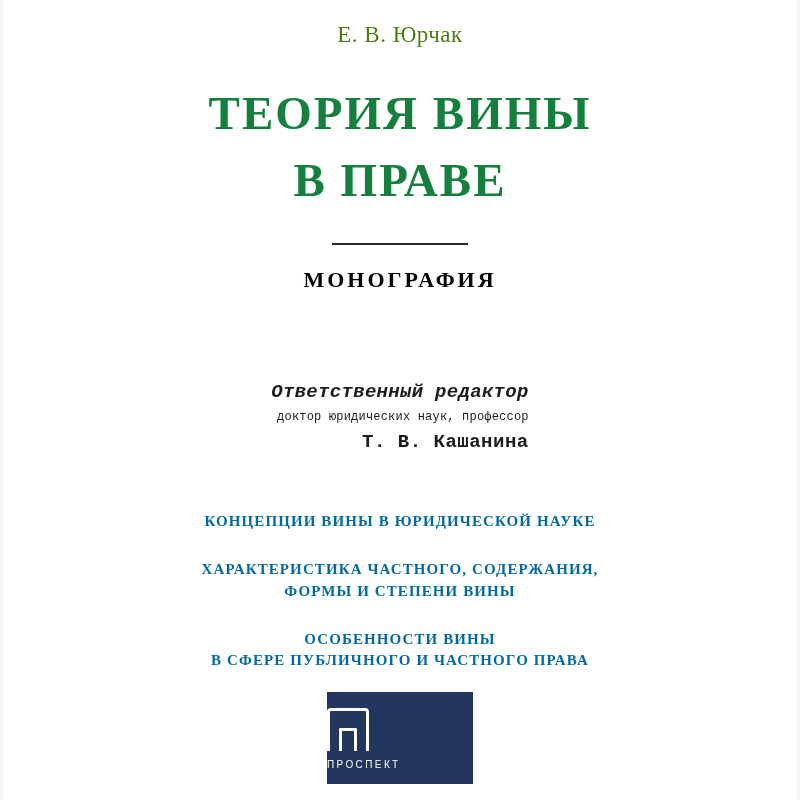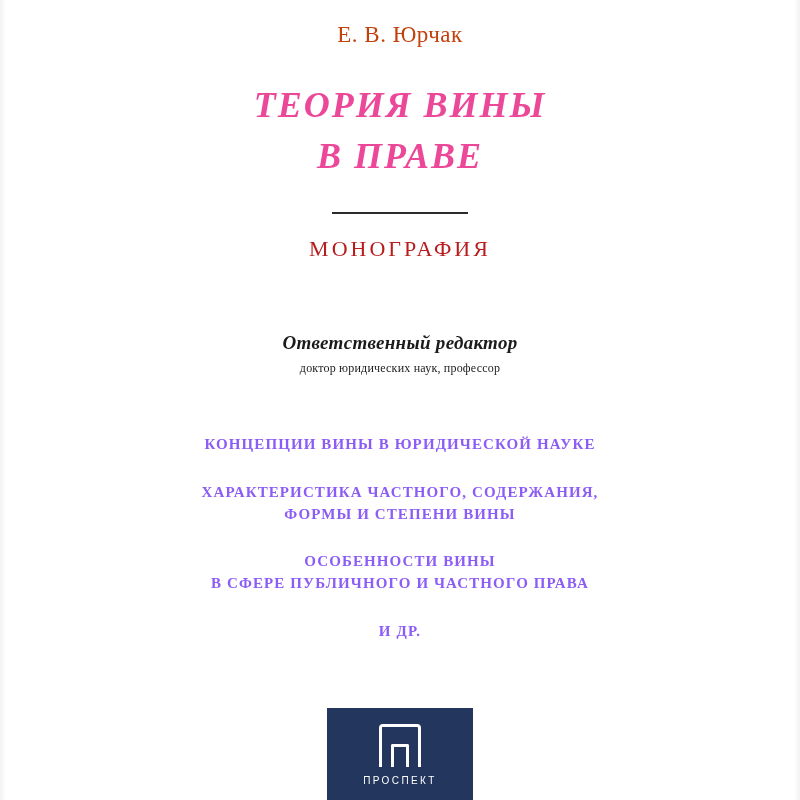--- a/index.html
+++ b/index.html
@@ -36,56 +36,56 @@
     right: 0;
     top: 0;
     width: 6px;
     height: 800px;
     background: linear-gradient(to left, #f2f2f2, #ffffff);
   }
   .author {
     margin-top: 22px;
     font-size: 23px;
     letter-spacing: 0.5px;
-    color: #c2410c;
+    color: #4d7c0f;
     font-family: "Liberation Serif", serif;
   }
   .title-block {
     margin-top: 32px;
     text-align: center;
   }
   .title-line {
     font-family: "Liberation Serif", serif;
     font-weight: bold;
-    font-size: 36px;
+    font-size: 47px;
     letter-spacing: 2px;
-    color: #ec4899;
+    color: #15803d;
     line-height: 1.42;
     white-space: nowrap;
-    font-style: italic;
   }
   .rule {
     width: 136px;
     height: 2px;
     background: #2b2b2b;
     margin: 30px auto 0 auto;
   }
   .subtitle {
     margin-top: 22px;
     font-size: 22px;
     letter-spacing: 3px;
-    color: #b91c1c;
-    font-weight: normal;
+    color: #000000;
+    font-weight: bold;
     font-family: "Liberation Serif", serif;
     text-align: center;
   }
   .editor-block {
-    margin-top: 70px;
-    text-align: center;
+    margin-top: 88px;
+    text-align: right;
     color: #1b1b1b;
+    font-family: Liberation Mono, monospace;
   }
   .editor-role {
     font-size: 19px;
     font-weight: bold;
     font-style: italic;
     letter-spacing: 0.3px;
   }
   .editor-degree {
     margin-top: 7px;
     font-size: 12px;
@@ -93,46 +93,46 @@
   }
   .editor-name {
     margin-top: 7px;
     font-size: 19px;
     font-weight: bold;
     letter-spacing: 0.5px;
   }
   .topics {
     margin-top: 58px;
     text-align: center;
-    color: #8b5cf6;
+    color: #0369a1;
   }
   .topic {
     font-size: 15px;
     font-weight: bold;
     letter-spacing: 1.1px;
     line-height: 1.45;
     margin-bottom: 26px;
   }
   .topic:last-child {
     margin-bottom: 0;
   }
   .topic .topic-l2 {
     display: block;
   }
   .publisher {
     position: absolute;
     left: 50%;
     transform: translateX(-50%);
-    bottom: 0;
+    bottom: 16px;
     width: 146px;
     height: 92px;
     background: #23365e;
     display: flex;
     flex-direction: column;
-    align-items: center;
+    align-items: flex-start;
     justify-content: flex-start;
   }
   .publisher-mark {
     margin-top: 16px;
     width: 36px;
     height: 40px;
     border: 3px solid #ffffff;
     border-bottom: none;
     border-top-left-radius: 4px;
     border-top-right-radius: 4px;
@@ -174,20 +174,21 @@
     <div class="title-line">В ПРАВЕ</div>
   </div>
 
   <div class="rule"></div>
 
   <div class="subtitle">МОНОГРАФИЯ</div>
 
   <div class="editor-block">
     <div class="editor-role">Ответственный редактор</div>
     <div class="editor-degree">доктор юридических наук, профессор</div>
+    <div class="editor-name">Т. В. Кашанина</div>
   </div>
 
   <div class="topics">
     <div class="topic">
       <span>КОНЦЕПЦИИ ВИНЫ В ЮРИДИЧЕСКОЙ НАУКЕ</span>
     </div>
     <div class="topic">
       <span>ХАРАКТЕРИСТИКА ЧАСТНОГО, СОДЕРЖАНИЯ,</span>
       <span class="topic-l2">ФОРМЫ И СТЕПЕНИ ВИНЫ</span>
     </div>

